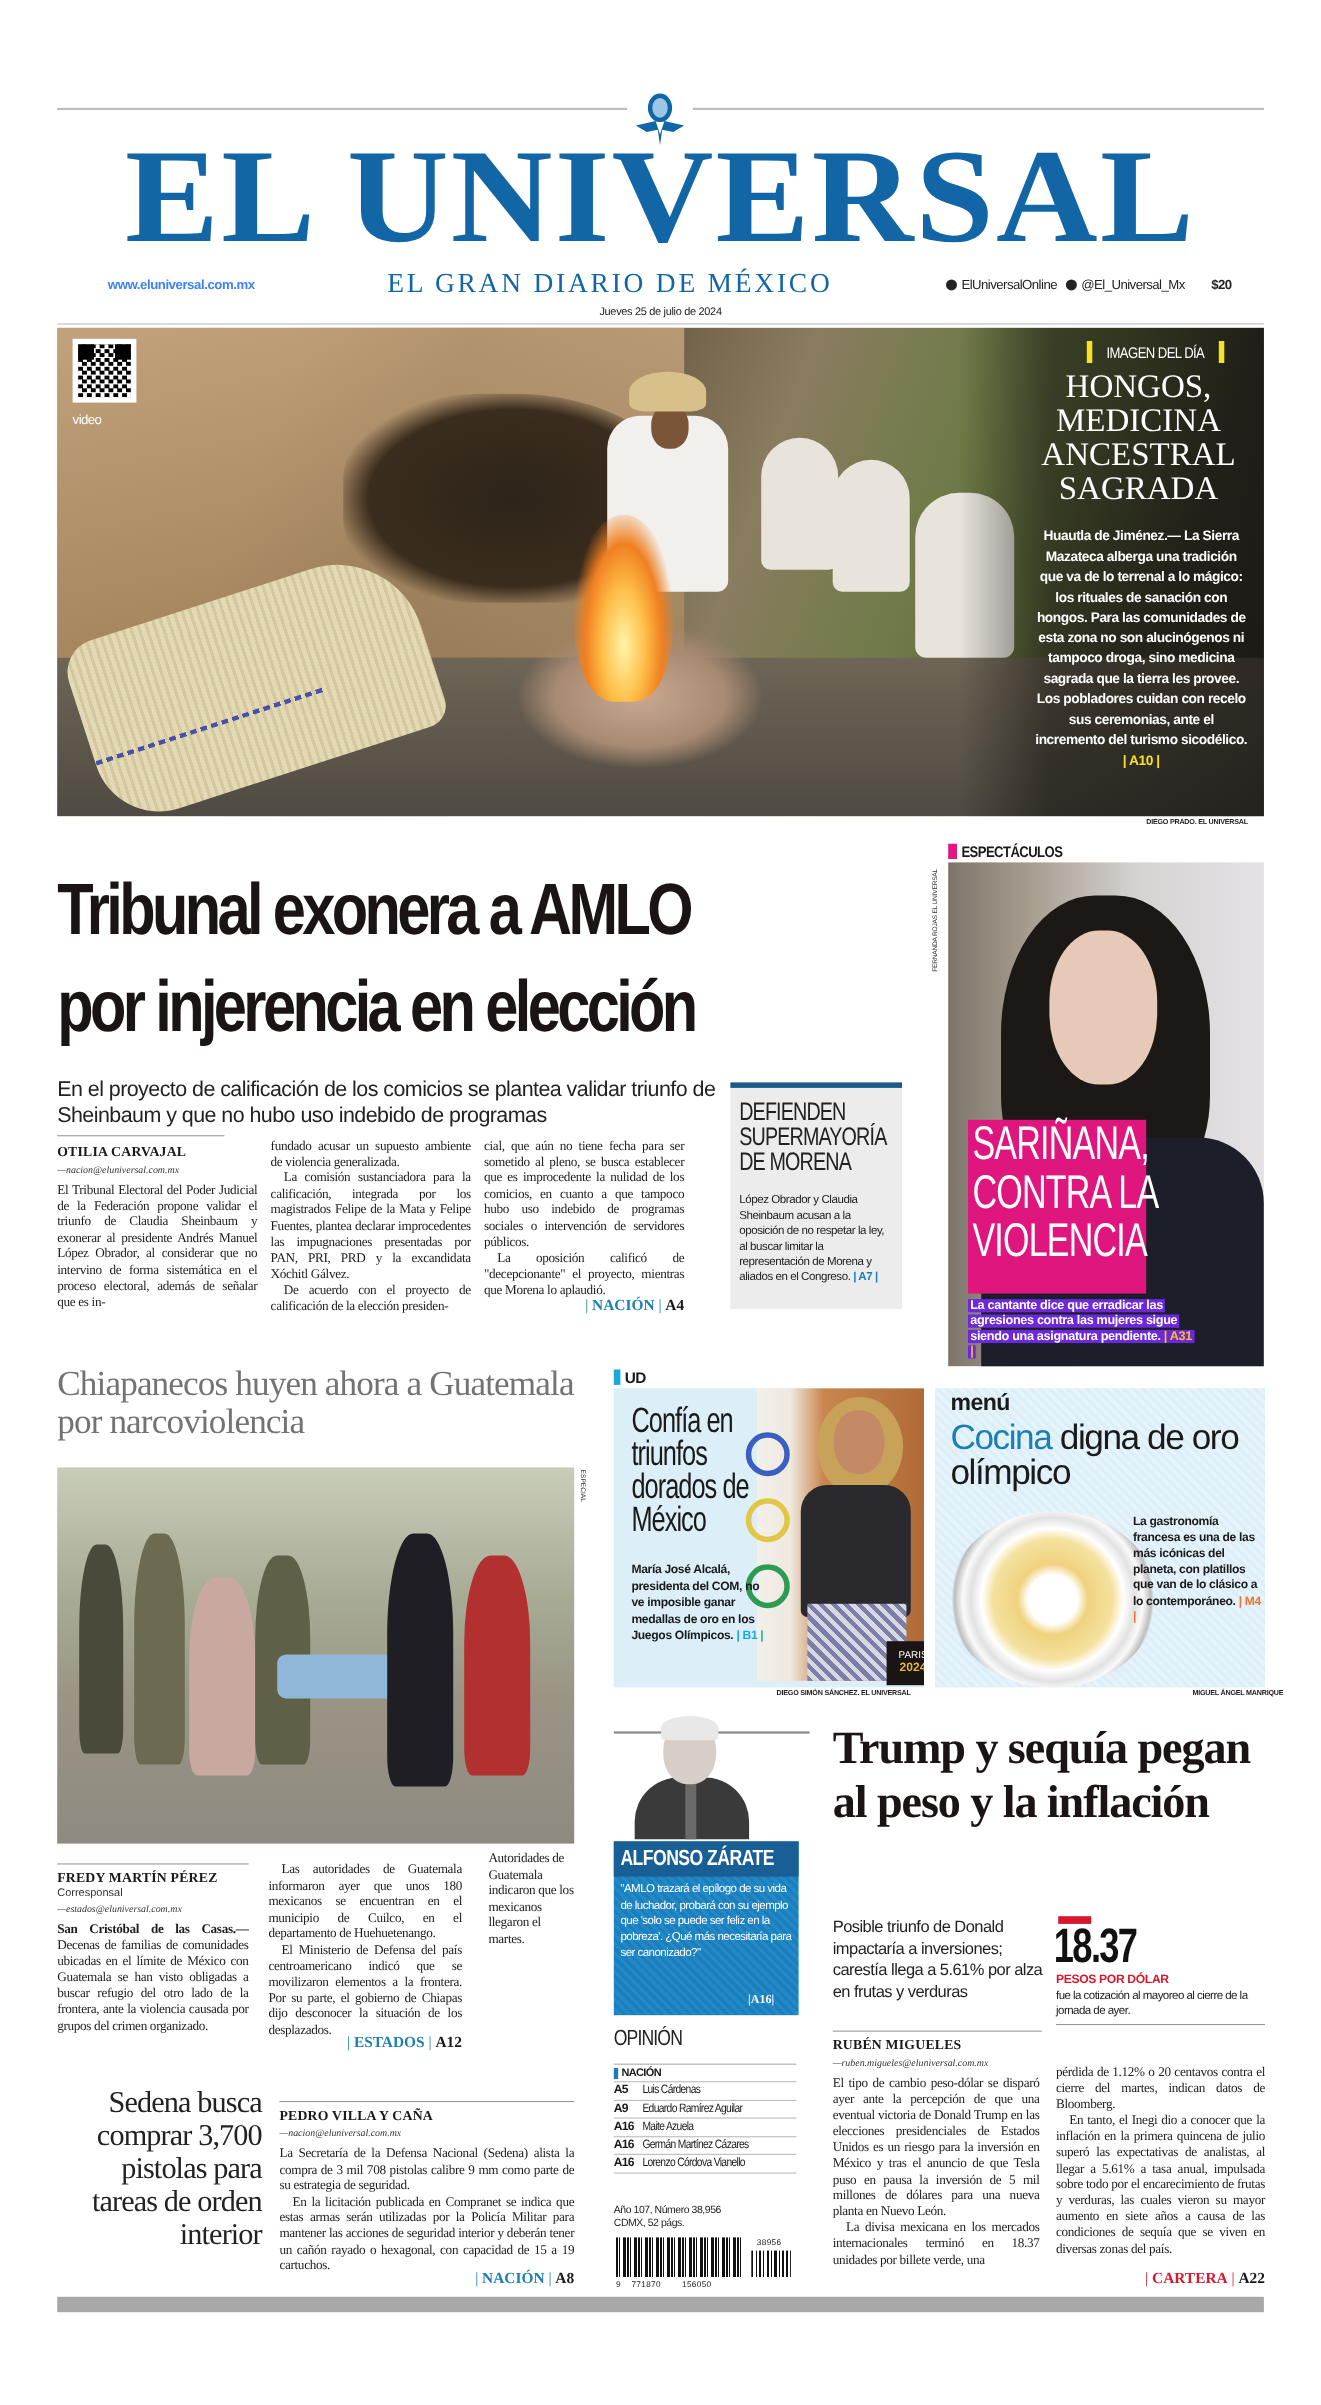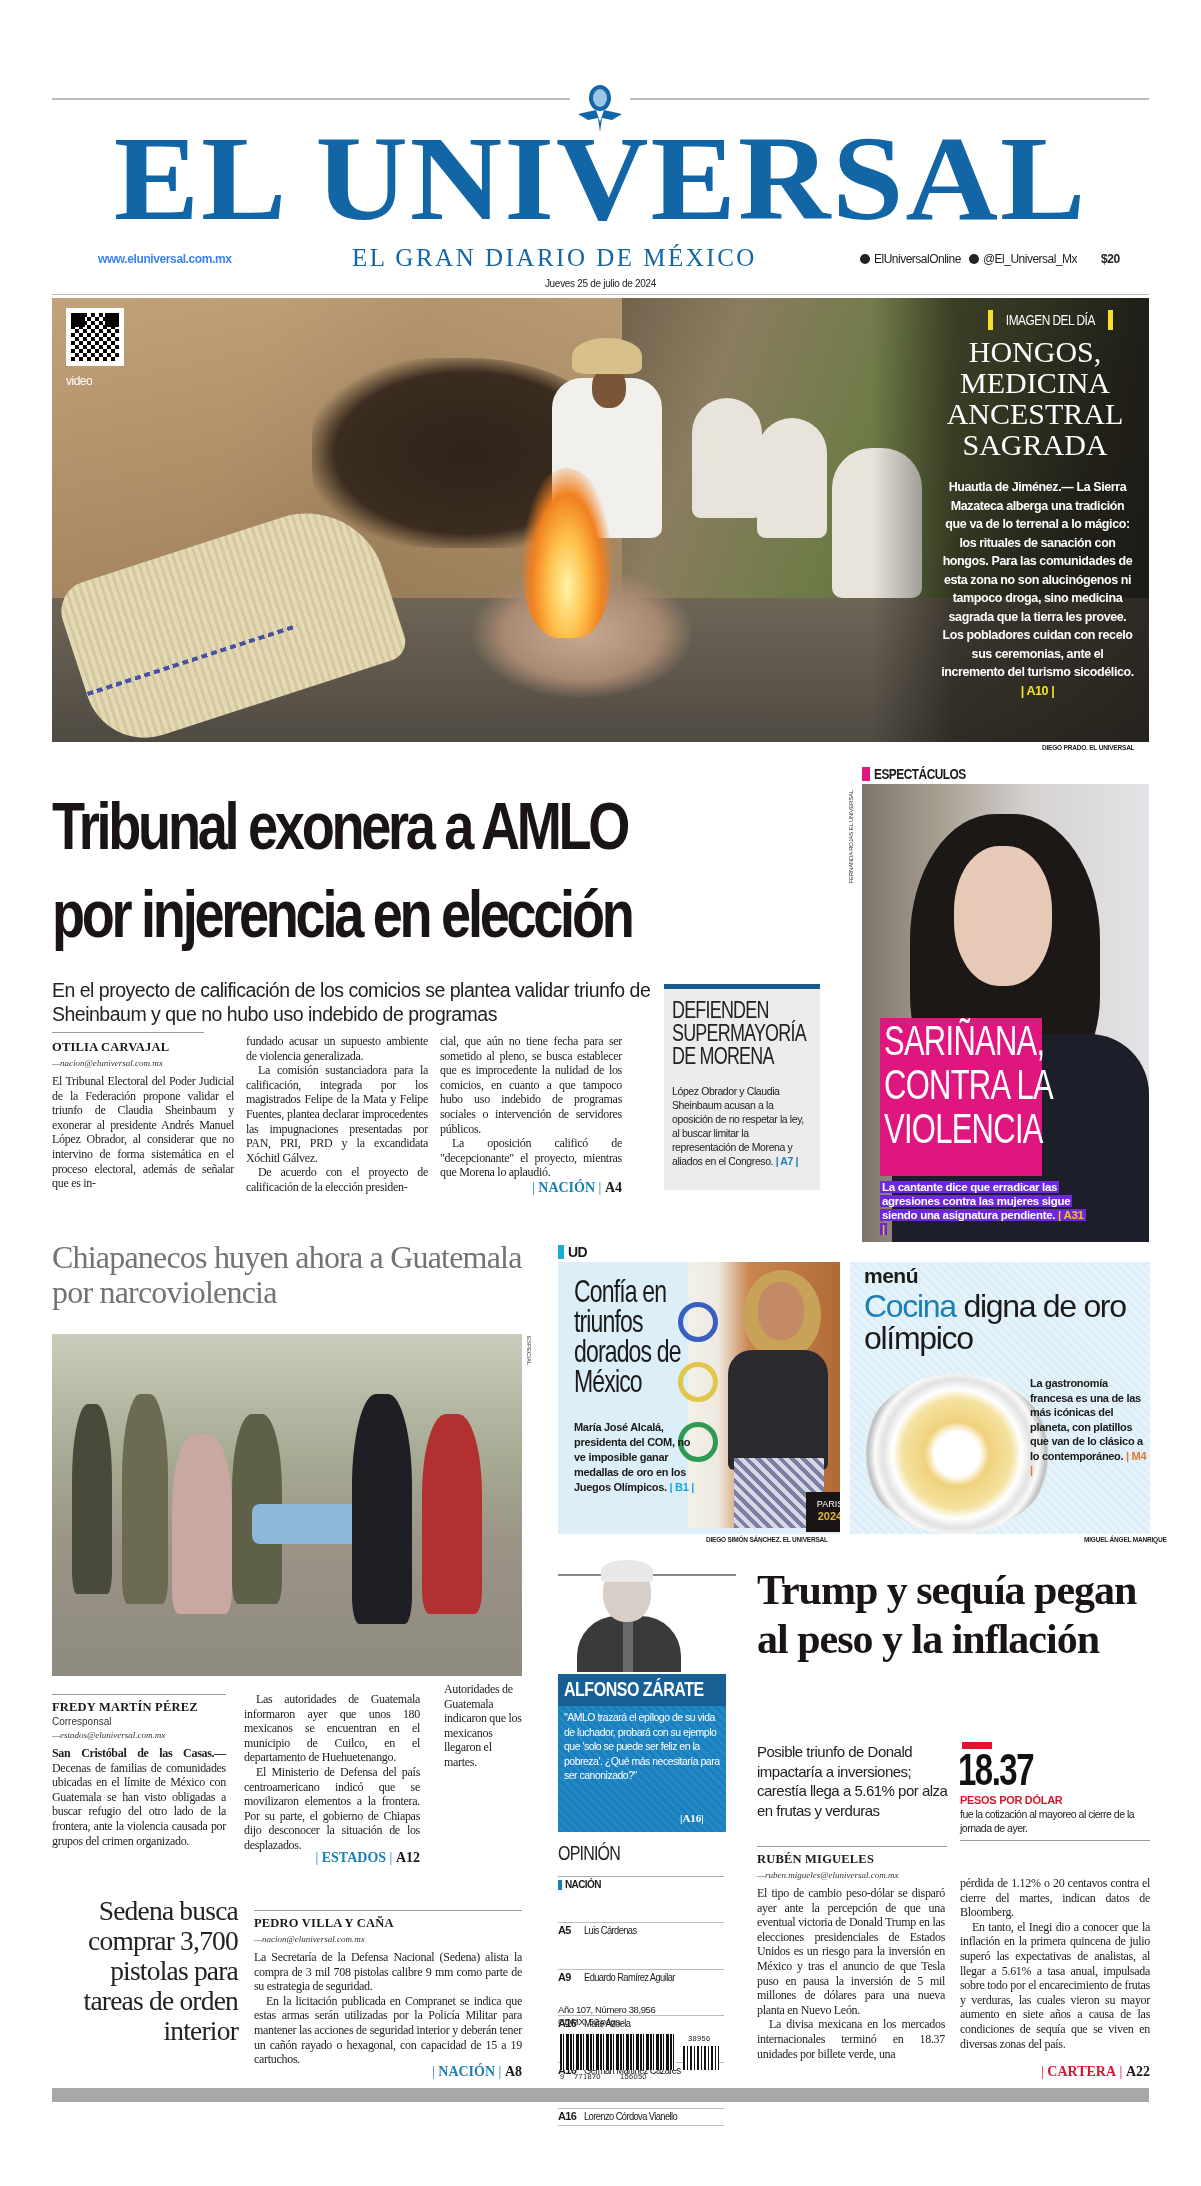--- a/index.html
+++ b/index.html
@@ -129,21 +129,21 @@
   .zar-box { left: 558px; top: 1674px; width: 168px; height: 158px; background: repeating-linear-gradient(45deg,#1c7fbd 0 3px,#2289c6 3px 6px); }
   .zar-name-bg { left: 558px; top: 1674px; width: 168px; height: 32px; background: #175f95; }
   .zar-name { left: 564px; top: 1678px; font-family: "Liberation Sans", sans-serif; font-weight: 700; font-size: 20px; color: #fff; letter-spacing: -0.6px; transform: scaleX(.8); transform-origin: left top; white-space: nowrap; }
   .zar-quote { left: 564px; top: 1710px; width: 156px; font-family: "Liberation Sans", sans-serif; font-size: 10.5px; line-height: 14.5px; color: #fff; letter-spacing: -0.5px; }
   .zar-ref { left: 680px; top: 1812px; font-family: "Liberation Serif", serif; font-weight: 700; font-size: 11px; color: #fff; }
 
   .op-title { left: 558px; top: 1842px; font-family: "Liberation Sans", sans-serif; font-size: 20px; letter-spacing: -1px; color: #222; transform: scaleX(.8); transform-origin: left top; }
   .op-list { left: 558px; top: 1876px; width: 166px; font-family: "Liberation Sans", sans-serif; }
   .op-list .hd { display: flex; align-items: center; gap: 3px; font-size: 10px; font-weight: 700; letter-spacing: -0.6px; padding: 2px 0; border-top: 1px solid #aaa; }
   .op-list .hd .sq { width: 4px; height: 10px; background: #1b7fb3; }
-  .op-list .row { display: flex; gap: 6px; font-size: 11px; line-height: 14.5px; letter-spacing: -0.7px; border-top: 1px solid #bbb; padding: 0 0 1px; margin-top: 30px; }
+  .op-list .row { display: flex; gap: 6px; font-size: 11px; line-height: 14.5px; letter-spacing: -0.7px; border-top: 1px solid #bbb; padding: 0 0 1px; }
   .op-list .row .pg { width: 20px; font-weight: 700; }
   .op-list .row .nm { transform: scaleX(.85); transform-origin: left center; white-space: nowrap; }
   .op-list .end { border-top: 1px solid #bbb; }
   .issue { left: 558px; top: 2004px; font-family: "Liberation Sans", sans-serif; font-size: 9.5px; line-height: 12px; letter-spacing: -0.4px; color: #222; }
   .barcode { left: 560px; top: 2034px; width: 116px; height: 36px; background: repeating-linear-gradient(90deg,#111 0 2px,#fff 2px 3px,#111 3px 4px,#fff 4px 6px,#111 6px 9px,#fff 9px 10px); }
   .barcode2 { left: 683px; top: 2046px; width: 36px; height: 24px; background: repeating-linear-gradient(90deg,#111 0 2px,#fff 2px 4px,#111 4px 5px,#fff 5px 7px); }
   .bc-num { font-family: "Liberation Sans", sans-serif; font-size: 7.5px; color: #222; letter-spacing: 0.3px; }
 
   
   .trump-h { left: 757px; top: 1566px; width: 400px; font-family: "Liberation Serif", serif; font-weight: 700; font-size: 42px; line-height: 49px; letter-spacing: -1px; color: #1a1414; }

